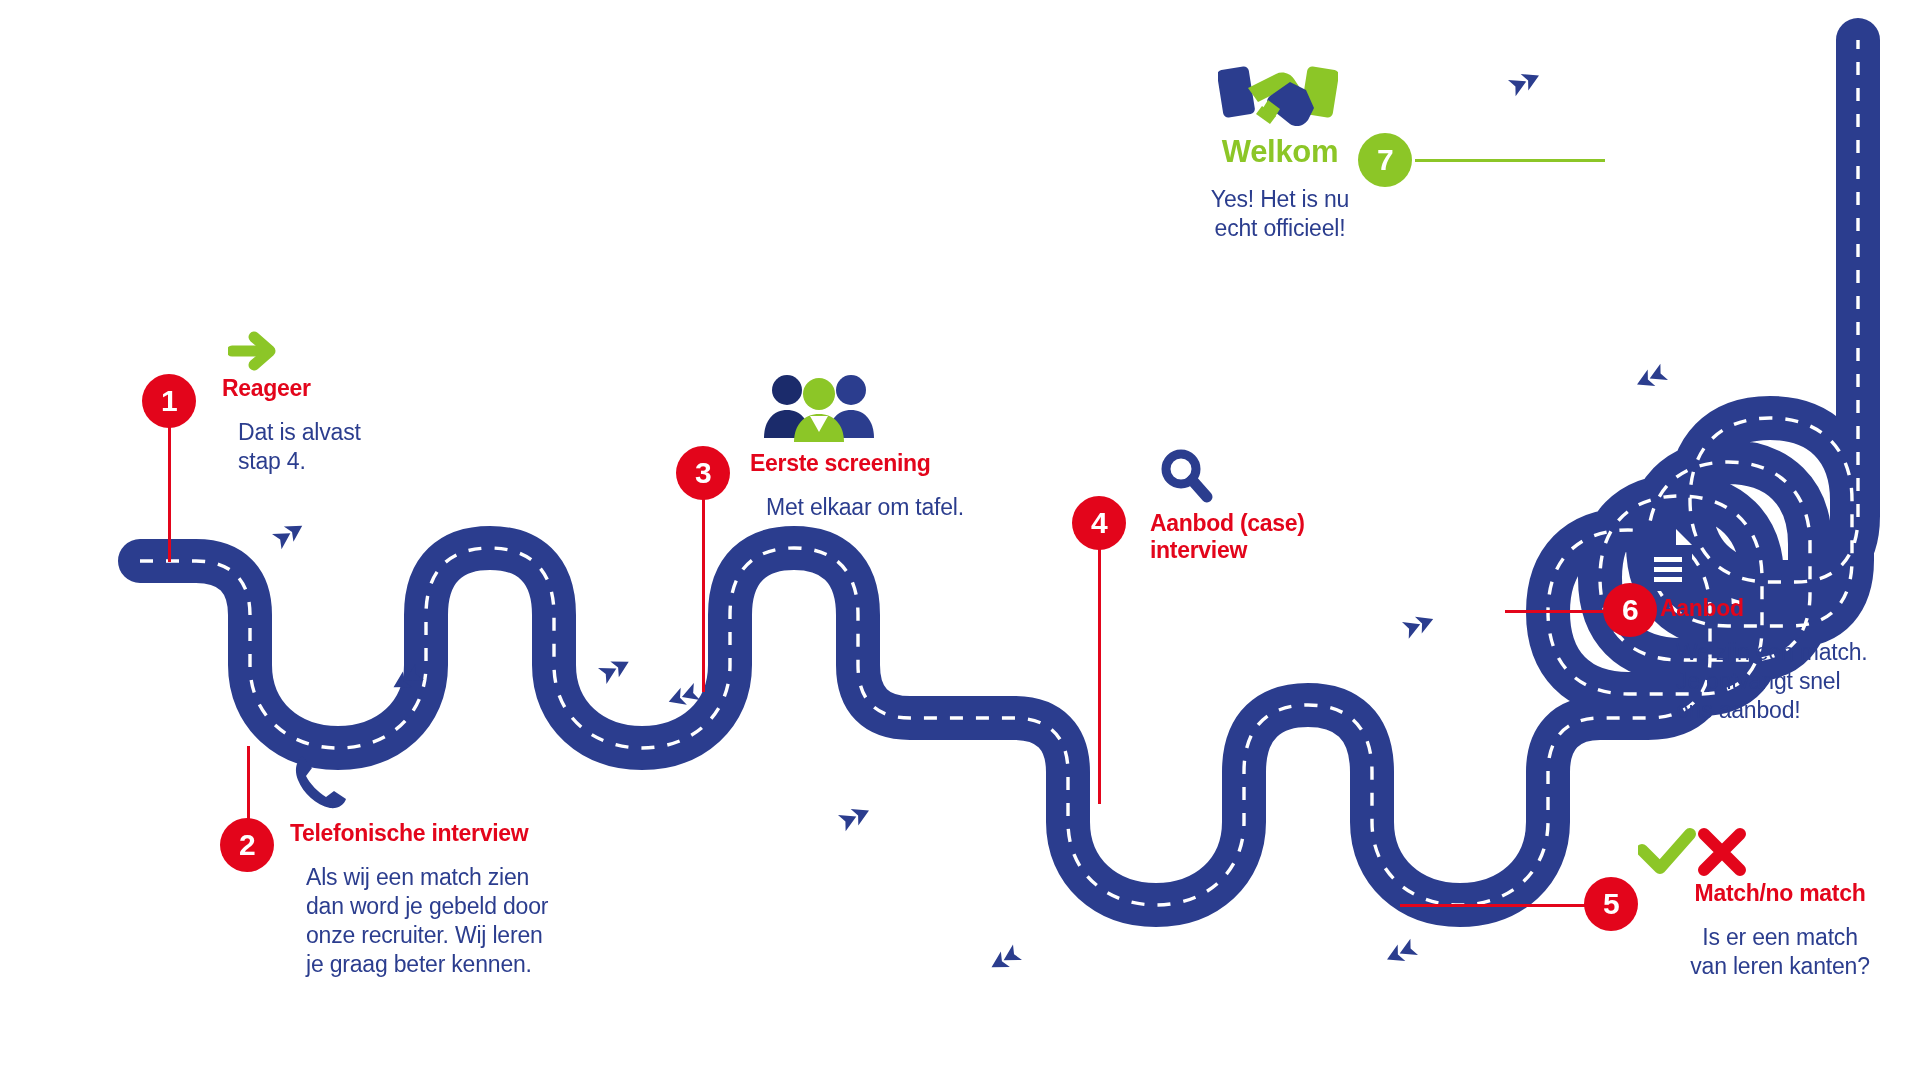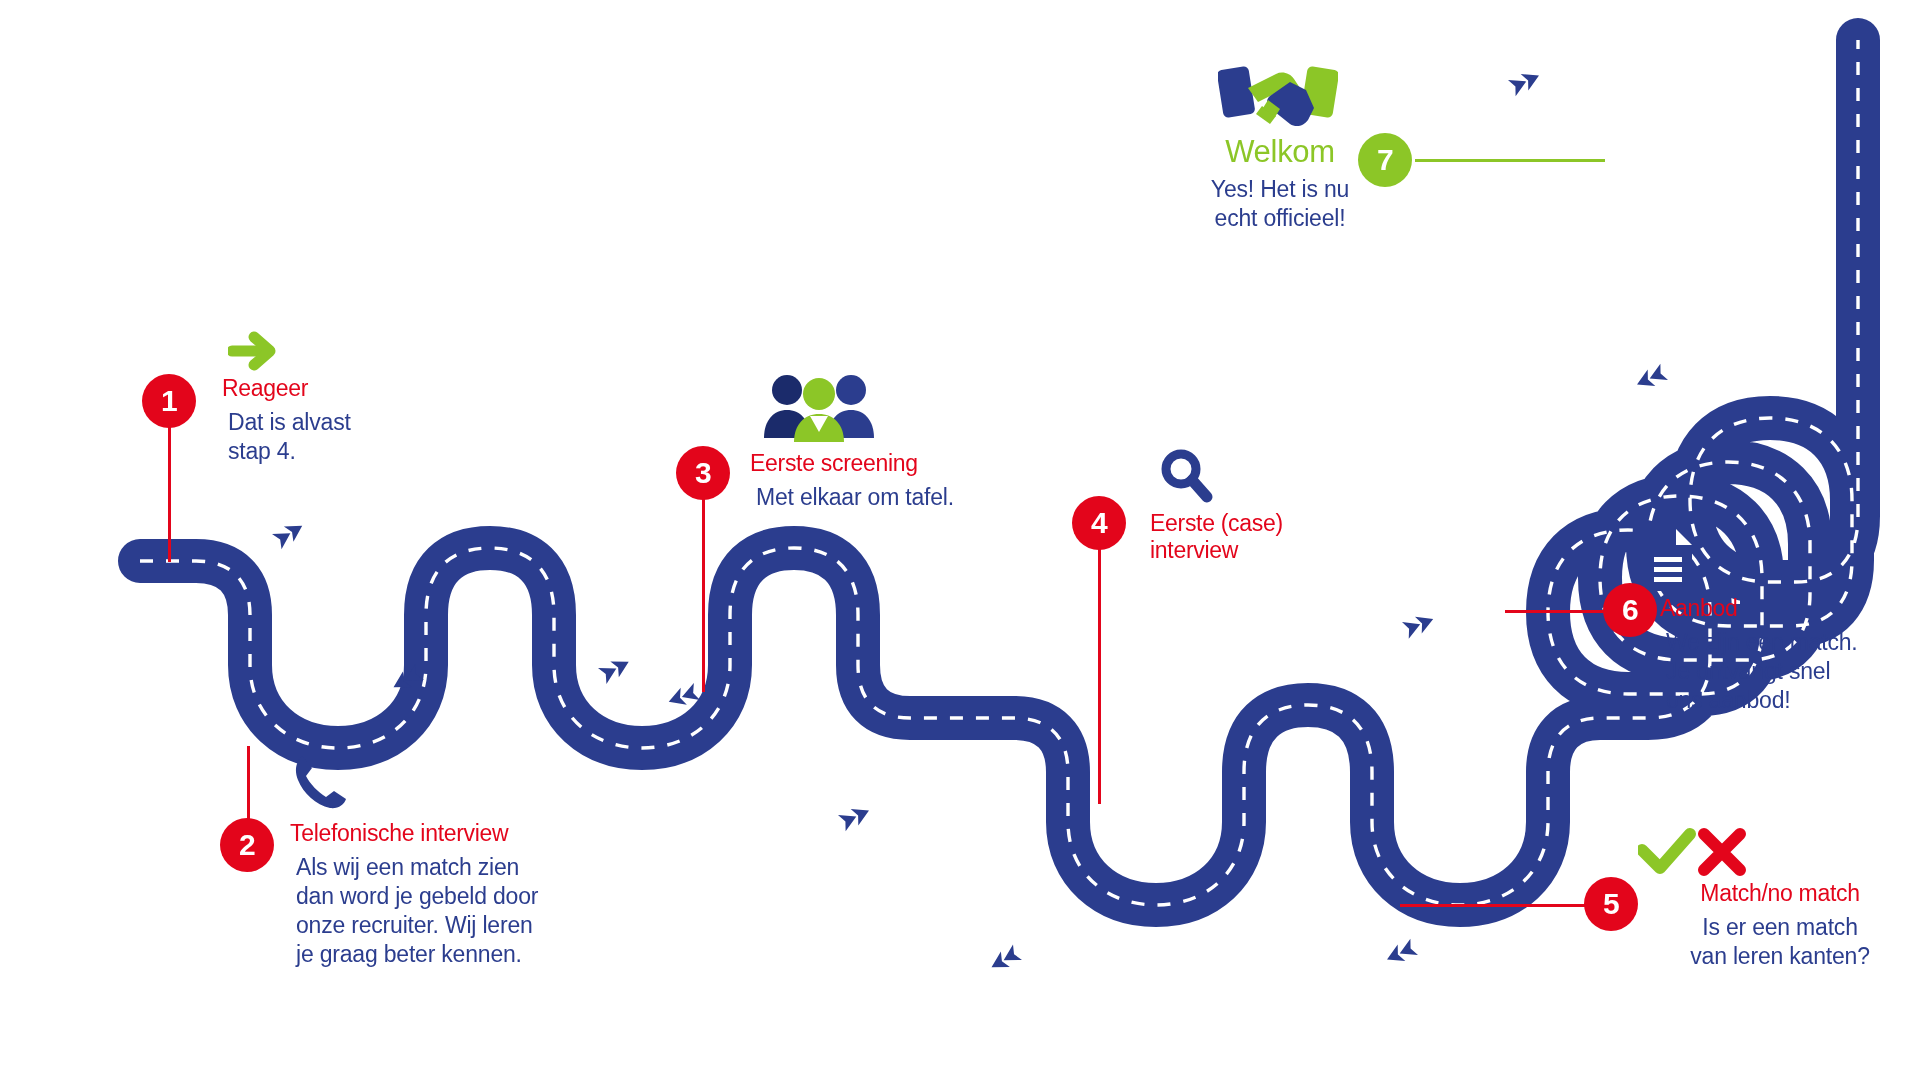--- a/index.html
+++ b/index.html
@@ -58,38 +58,38 @@
   }
   .badge.green-badge { background: #8CC627; }
 
   .block {
     position: absolute;
     z-index: 5;
   }
 
   .title {
     color: #E3051B;
-    font-weight: normal;
+    font-weight: bold;
     font-size: 23px;
     line-height: 27px;
     margin: 0 0 1px 0;
     letter-spacing: -0.3px;
     white-space: pre-line;
   }
   .title.green-title {
     color: #8CC627;
     font-size: 31px;
     line-height: 34px;
     text-align: center;
   }
   .body {
     color: #2B3D8E;
     font-size: 23px;
     line-height: 29px;
-    margin: 6px;
+    margin: 16px;
     white-space: pre-line;
     letter-spacing: -0.2px;
   }
   .body.center { text-align: center; }
 
   .icon-wrap {
     position: absolute;
     z-index: 5;
   }
 </style>
@@ -378,21 +378,21 @@
   </div>
 
   <div class="icon-wrap" style="left:1158px; top:446px; width:56px; height:60px;">
     <svg viewBox="0 0 56 60" width="56" height="60">
       <circle cx="23" cy="23" r="15" fill="none" stroke="#2B3D8E" stroke-width="9"></circle>
       <path d="M34,34 L49,51" stroke="#2B3D8E" stroke-width="11" stroke-linecap="round"></path>
     </svg>
   </div>
   <div class="badge" style="left:1072px; top:496px;">4</div>
   <div class="block" style="left:1150px; top:510px; width:210px;">
-    <p class="title">Eerste (case)
+    <p class="title">Aanbod (case)
 interview</p>
   </div>
 
   <div class="icon-wrap" style="left:1638px; top:826px; width:112px; height:52px;">
     <svg viewBox="0 0 112 52" width="112" height="52">
       <path d="M4,24 L22,42 L52,8" stroke="#8CC627" stroke-width="12" fill="none" stroke-linecap="round" stroke-linejoin="round"></path>
       <path d="M66,8 L102,44 M102,8 L66,44" stroke="#E3051B" stroke-width="12" stroke-linecap="round"></path>
     </svg>
   </div>
   <div class="badge" style="left:1584px; top:877px;">5</div>

